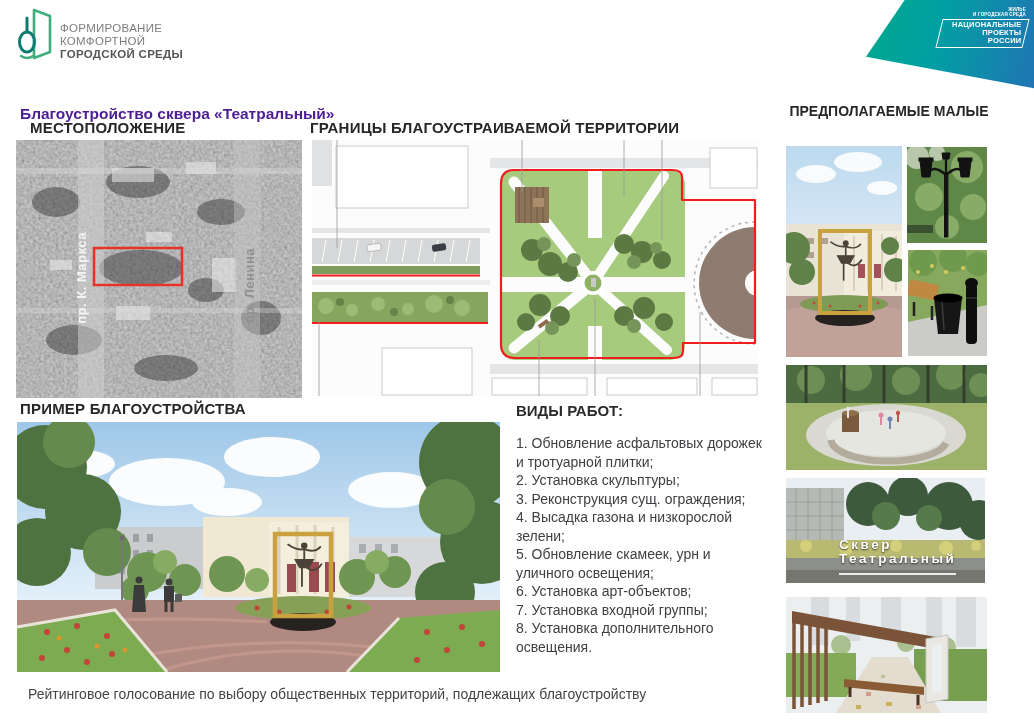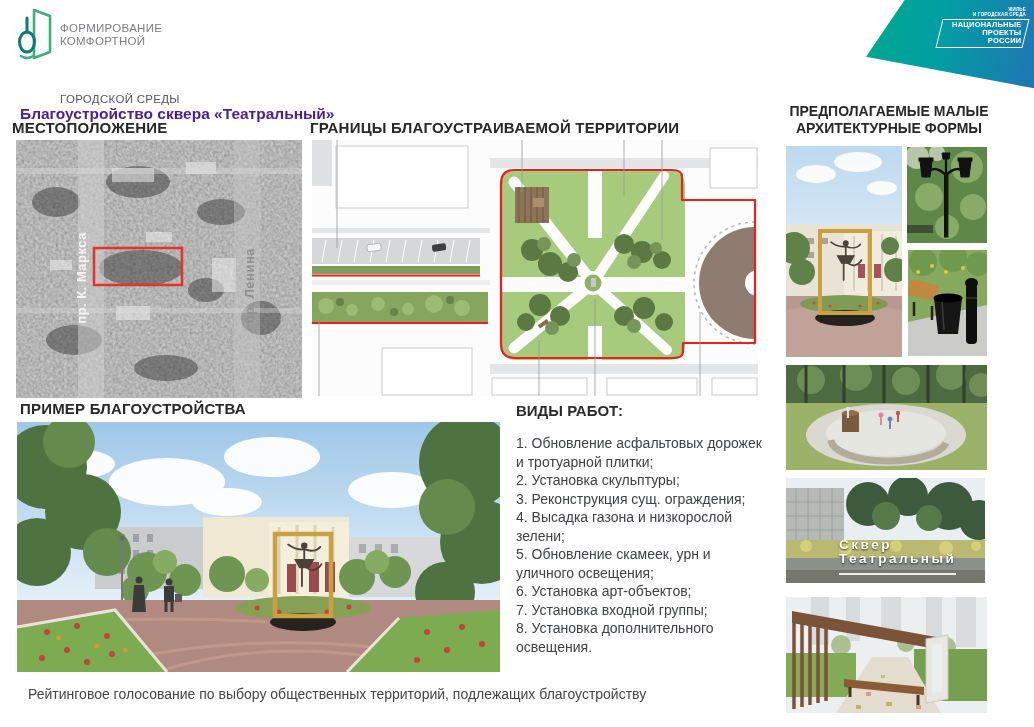--- a/index.html
+++ b/index.html
@@ -1,21 +1,21 @@
 <!DOCTYPE html>
 <html><head>
 <meta charset="utf-8">
 <style>
   html,body{margin:0;padding:0;background:#fff;}
   .page{position:relative;width:1034px;height:727px;background:#ffffff;overflow:hidden;
         font-family:"Liberation Sans",sans-serif;color:#3f4043;}
   
   .fkgs{position:absolute;left:12px;top:6px;display:flex;}
   .fkgs-text{margin-left:8px;margin-top:16px;font-size:11.5px;line-height:13px;letter-spacing:.3px;color:#7c7d80;}
-  .fkgs-text .b{font-weight:normal;color:#55565a;margin-top:45px;}
+  .fkgs-text .b{font-weight:bold;color:#55565a;}
   
   .hdr-loc{position:absolute;left:20px;top:76px;font-size:14px;color:#474849;}
   .hdr-title{position:absolute;left:20px;top:105px;font-size:15.5px;font-weight:bold;color:#4c1d95;}
   
   .np-banner{position:absolute;left:866px;top:0;width:168px;height:96px;
      background:linear-gradient(104deg,#00a98c 0%,#00a0a2 40%,#2174b4 100%);
      clip-path:polygon(23% 0,100% 0,100% 92%,0 59%);}
   .np-logo{position:absolute;right:8px;top:7px;text-align:right;color:#fff;}
   .np-small{font-size:4.5px;line-height:5px;font-weight:bold;letter-spacing:.2px;}
   .np-box{display:inline-block;border:1.2px solid #ffffff;transform:skewX(-14deg);
@@ -72,25 +72,24 @@
           <div>НАЦИОНАЛЬНЫЕ</div>
           <div>ПРОЕКТЫ</div>
           <div>РОССИИ</div>
         </div>
       </div>
     </div>
   </div>
 
   <div class="hdr-title">Благоустройство сквера «Театральный»</div>
 
-  <div class="sec-title" style="left:12px;top:119px;">МЕСТОПОЛОЖЕНИЕ</div>
+  <div class="sec-title" style="left:30px;top:119px;">МЕСТОПОЛОЖЕНИЕ</div>
   <div class="sec-title" style="left:310px;top:119px;">ГРАНИЦЫ БЛАГОУСТРАИВАЕМОЙ ТЕРРИТОРИИ</div>
   <div class="maf-title">
     <div>ПРЕДПОЛАГАЕМЫЕ МАЛЫЕ</div>
-    <div>АРХИТЕКТУРНЫЕ ФОРМЫ</div>
   </div>
   <div class="sec-title" style="left:20px;top:400px;">ПРИМЕР БЛАГОУСТРОЙСТВА</div>
 
   <div class="map">
     <svg width="286" height="258" viewBox="0 0 286 258">
       <defs>
         <filter id="mapNoise" x="0" y="0" width="100%" height="100%">
           <feTurbulence type="fractalNoise" baseFrequency="0.35" numOctaves="3" seed="8" stitchTiles="stitch"></feTurbulence>
           <feColorMatrix type="saturate" values="0"></feColorMatrix>
           <feComponentTransfer>

